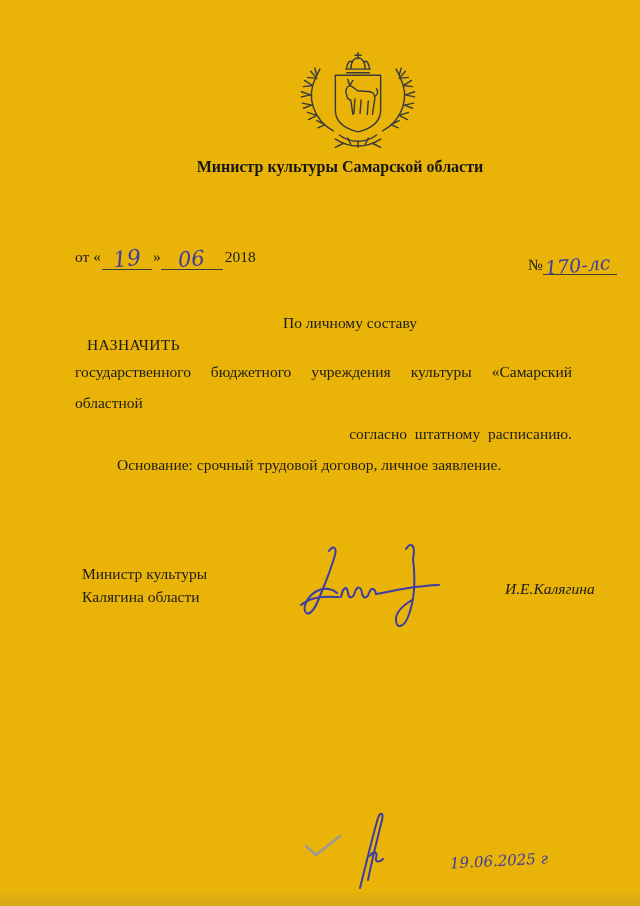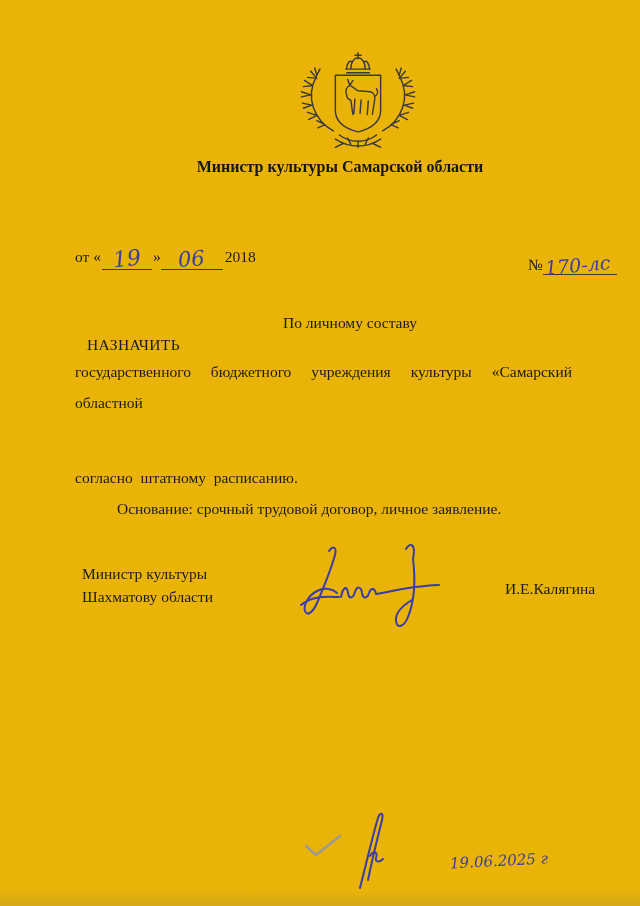--- a/index.html
+++ b/index.html
@@ -28,25 +28,25 @@
   }
   .hw-day { font-size:22px; transform:rotate(-6deg); position:relative; top:2px; }
   .hw-month { font-size:21px; transform:rotate(-4deg); position:relative; top:2px; }
   .hw-num { font-size:19px; transform:rotate(-5deg); position:relative; top:2px; left:2px; white-space:nowrap; }
   .num-block { position:absolute; left:528px; top:252px; font-size:15.5px; }
   .subject { position:absolute; left:50px; top:314px; width:600px; text-align:center; font-size:15.5px; }
   .directive { position:absolute; left:75px; top:336px; font-size:15.5px; letter-spacing:0.4px;margin-left:12px; }
   .body-block { position:absolute; left:75px; top:356px; width:497px; font-size:15.5px; line-height:31px; }
   .jline { text-align:justify; text-align-last:justify; }
   .indent { text-indent:42px; }
-  .leftline { text-align:left; white-space:pre-wrap;margin-top:44px; }
+  .leftline { text-align:right; white-space:pre-wrap; }
   .basis { text-indent:42px; text-align:left; }
   .sig-pos { position:absolute; left:82px; top:562px; font-size:15.5px; line-height:23px;font-family:Liberation Serif, serif; }
   .sig-svg { position:absolute; left:293px; top:537px; }
-  .sig-name { position:absolute; left:505px; top:580px; font-size:15.5px; }
+  .sig-name { position:absolute; left:505px; top:580px; font-size:15.5px;font-style:italic; }
   .ack-label { position:absolute; left:75px; top:840px; font-size:15.5px; }
   .check-svg { position:absolute; left:303px; top:833px; }
   .ack-sig-svg { position:absolute; left:346px; top:810px; }
   .ack-date {
     position:absolute; left:450px; top:852px;
     font-family:"DejaVu Serif", serif; font-style:italic;
     color:#3b3e9f; font-size:15px; transform:rotate(-3deg); white-space:nowrap;
   }
   .scan-shade {
     position:absolute; left:0; right:0; bottom:0; height:16px;
@@ -96,21 +96,21 @@
   <div class="directive">НАЗНАЧИТЬ</div>
 
   <div class="body-block">
     <div class="jline">государственного  бюджетного учреждения культуры «Самарский областной</div>
     <div class="leftline">согласно  штатному  расписанию.</div>
     <div class="basis">Основание: срочный трудовой договор, личное заявление.</div>
   </div>
 
   <div class="sig-pos">
     <div>Министр культуры</div>
-    <div>Шахматову области</div>
+    <div>Калягина области</div>
   </div>
   <div class="sig-svg">
     <svg class="ink" width="160" height="100" viewBox="0 0 160 100">
       <path d="M36,14 C40,8 44,10 42,18 C38,32 30,52 24,66 C20,75 14,80 12,74 C10,68 16,58 24,54 C32,50 40,52 44,56"></path>
       <path d="M8,68 C20,58 34,60 46,60"></path>
       <path d="M48,60 C50,50 54,48 55,56 C56,62 60,62 62,55 C64,49 68,49 69,56 C70,62 74,62 76,56 C78,50 82,51 83,57"></path>
       <path d="M84,57 C94,55 108,52 122,50 C132,49 140,48 146,48"></path>
       <path d="M113,12 C118,4 123,8 120,22 C122,38 123,60 115,80 C111,90 104,92 103,84 C102,76 109,69 119,63"></path>
     </svg>
   </div>

